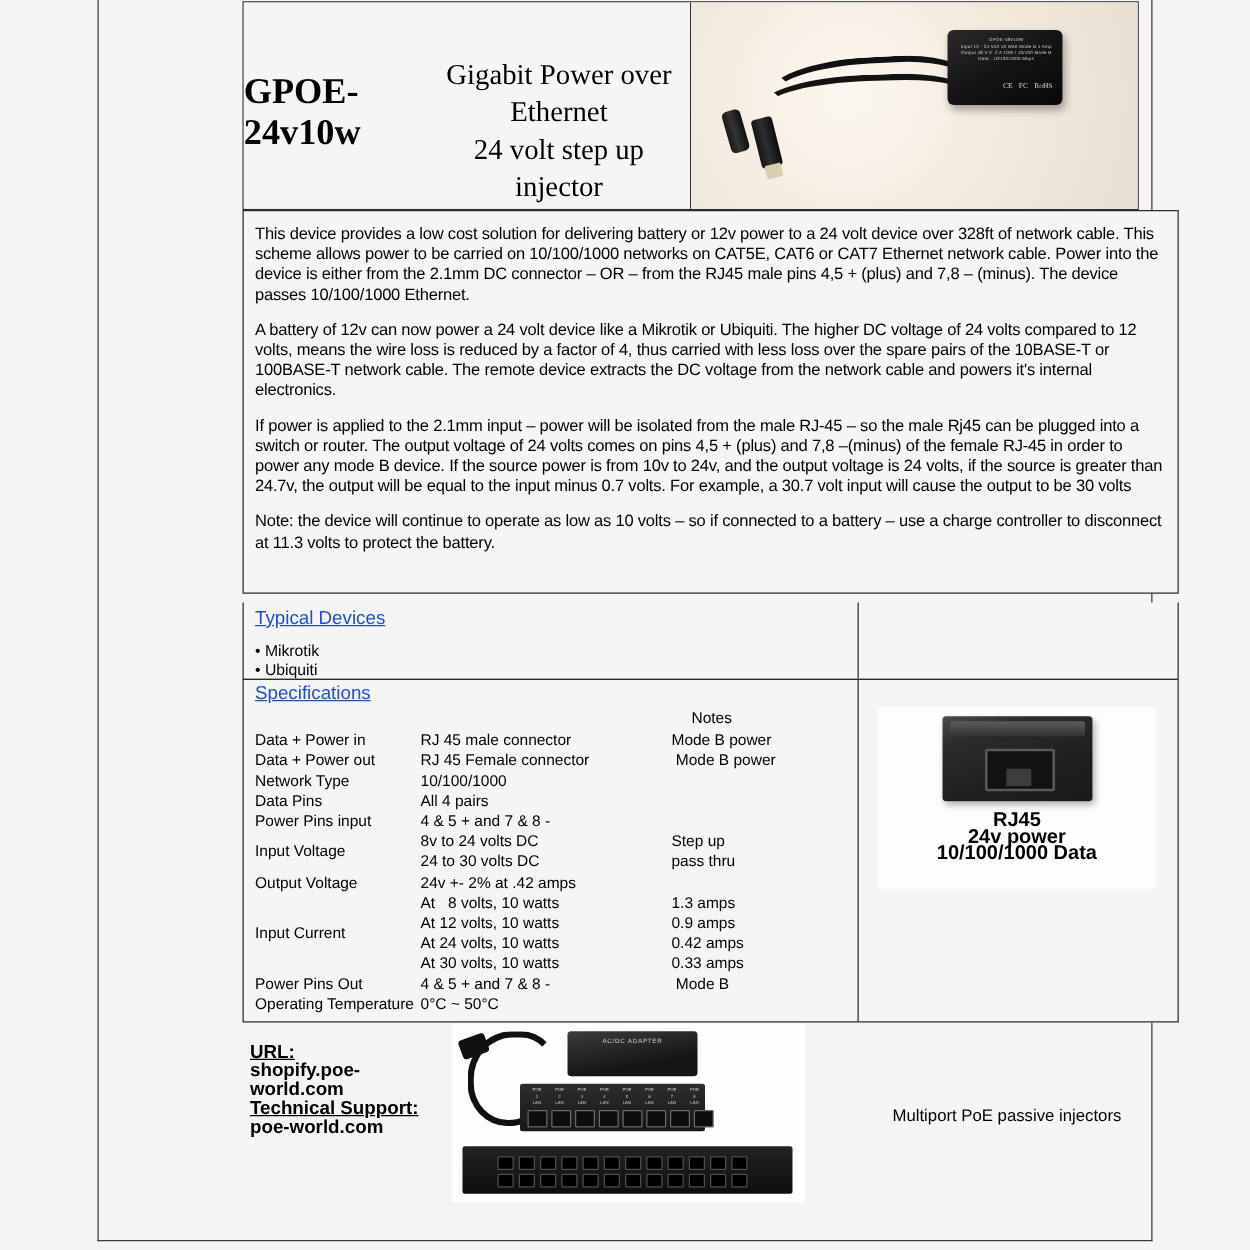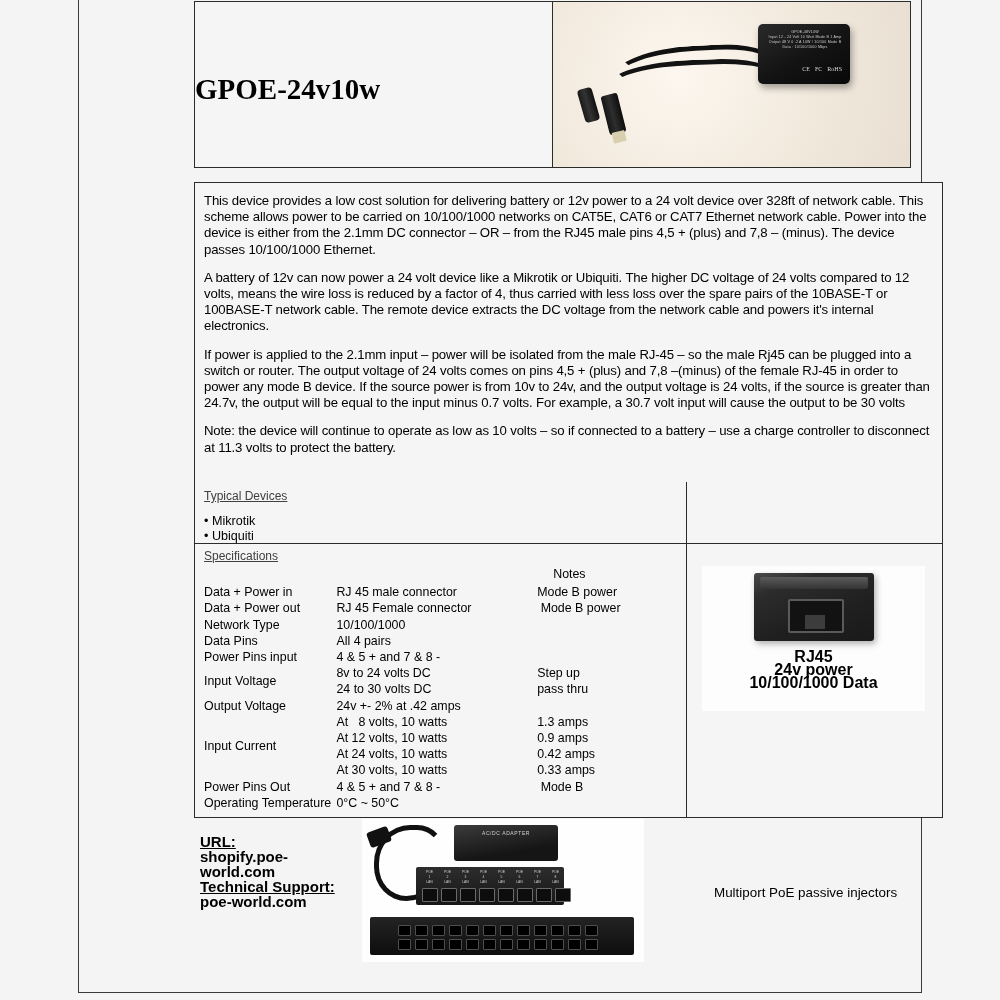--- a/index.html
+++ b/index.html
@@ -143,21 +143,21 @@
     left: 2px; bottom: -9px;
     width: 13px; height: 11px;
     background: #d9cfae;
     border-radius: 1px;
   }
 
   
   #description-box {
     position: absolute;
     left: 115px;
-    top: 182px;
+    top: 168px;
     width: 749px;
     height: 307px;
     box-sizing: border-box;
     border: 1px solid #2b2b2b;
     background: #f6f5f5;
     padding: 10px 12px 0 9px;
   }
   #description-box p {
     margin: 0 0 12px 0;
     font-size: 13.2px;
@@ -180,23 +180,23 @@
     background: #f6f5f5;
   }
   #typical-left {
     width: 492px;
     box-sizing: border-box;
     border-right: 1px solid #2b2b2b;
     padding: 4px 0 0 9px;
   }
   #typical-right { flex: 1; }
   .doc-link {
-    color: #404040;
+    color: #1d4ed8;
     text-decoration: underline;
-    font-size: 12px;
+    font-size: 15px;
     display: inline-block;
   }
   .bullet-line {
     font-size: 12.6px;
     line-height: 14.6px;
   }
   #bullet-list { margin-top: 10px; }
 
   
   #spec-row {
@@ -409,20 +409,24 @@
   }
 </style>
 </head>
 <body>
 
 <div id="page-sheet">
 
   <div id="header-band">
     <div id="title-cell">
       <div id="product-code">GPOE-24v10w</div>
+      <div id="product-subtitle">
+        <div>Gigabit Power over Ethernet</div>
+        <div>24 volt step up injector</div>
+      </div>
     </div>
     <div id="hero-cell">
       <div class="photo">
         <div class="cable cable-a"></div>
         <div class="cable cable-b"></div>
         <div class="dc-plug"></div>
         <div class="rj45-plug"></div>
         <div class="injector-body">
           <div class="injector-label">
             <div>GPOE-48V10W</div>

